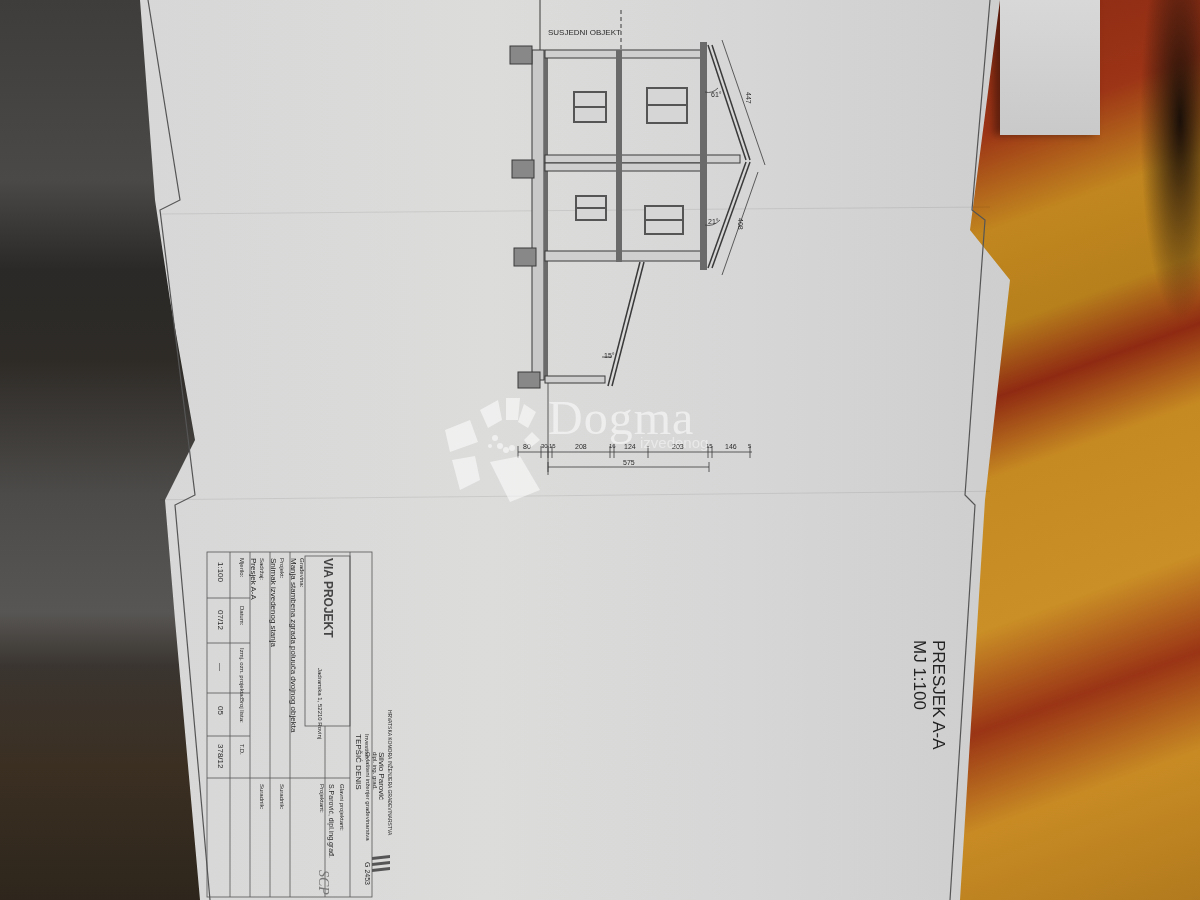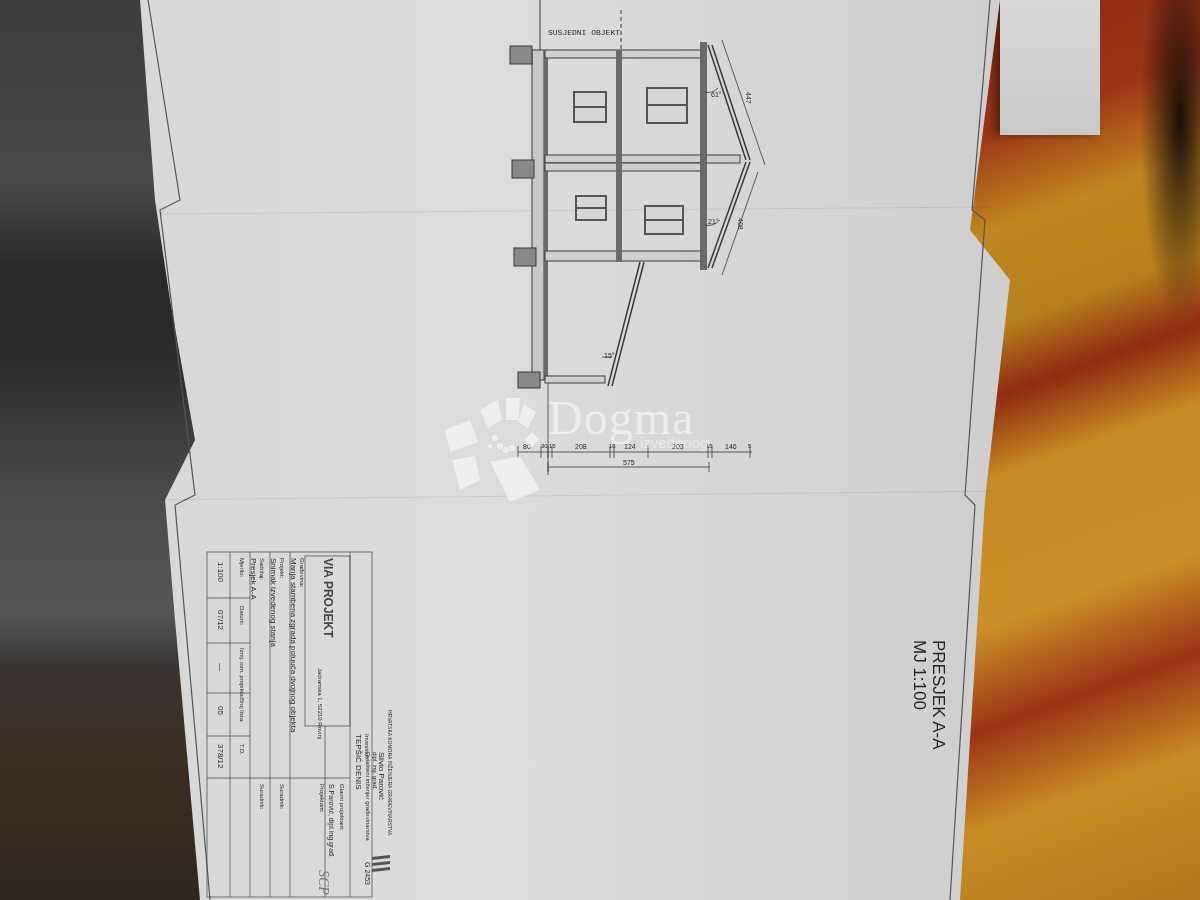--- a/index.html
+++ b/index.html
@@ -130,21 +130,21 @@
       <line x1="708" y1="446" x2="708" y2="458"></line>
       <line x1="712" y1="446" x2="712" y2="458"></line>
       <line x1="750" y1="446" x2="750" y2="458"></line>
     </g>
     <line x1="548" y1="467" x2="709" y2="467" stroke-width="0.8"></line>
     <line x1="548" y1="462" x2="548" y2="472" stroke-width="0.8"></line>
     <line x1="709" y1="462" x2="709" y2="472" stroke-width="0.8"></line>
   </g>
 </svg>
 
-<div class="label" style="left:548px;top:28px;font-size:8px;font-family:Liberation Mono, monospace;">SUSJEDNI OBJEKT</div>
+<div class="label" style="left:548px;top:28px;font-size:8px;font-family:Liberation Sans, sans-serif;">SUSJEDNI OBJEKT</div>
 <div class="label" style="left:711px;top:91px;font-size:7px;">61°</div>
 <div class="label" style="left:708px;top:218px;font-size:7px;">21°</div>
 <div class="label" style="left:604px;top:352px;font-size:7px;">15°</div>
 <div class="label rot90" style="left:752px;top:92px;font-size:7px;">447</div>
 <div class="label rot90" style="left:744px;top:218px;font-size:7px;">408</div>
 
 <div class="label" style="left:523px;top:443px;font-size:7px;">80</div>
 <div class="label" style="left:541px;top:443px;font-size:6px;">30</div>
 <div class="label" style="left:549px;top:443px;font-size:6px;">15</div>
 <div class="label" style="left:575px;top:443px;font-size:7px;">208</div>

